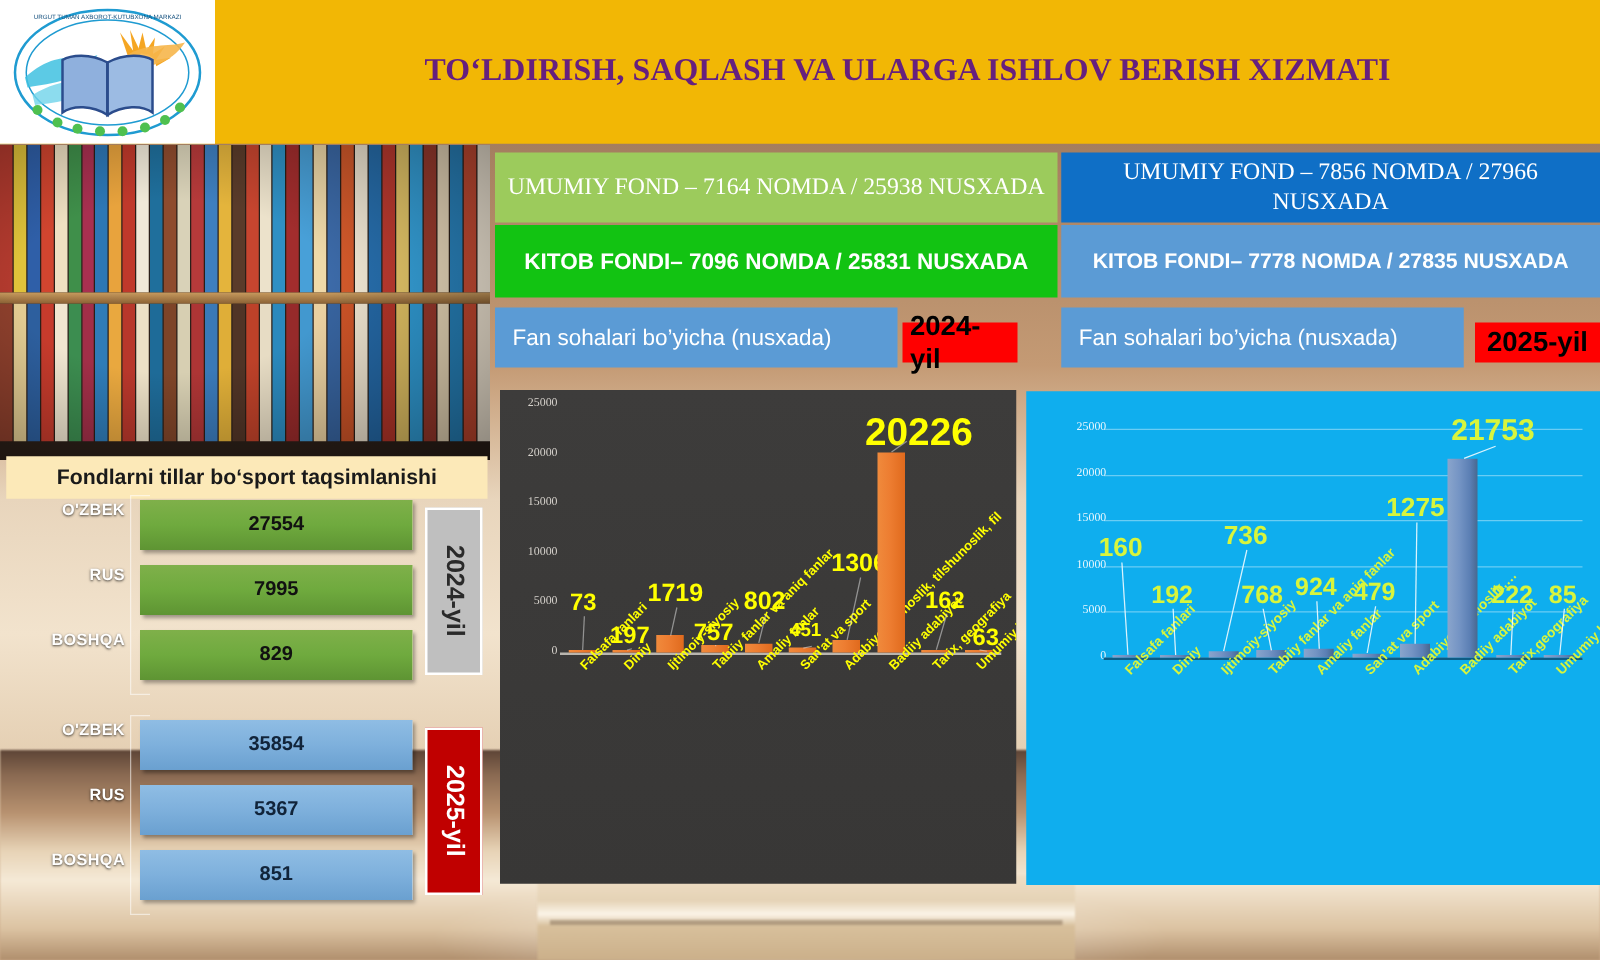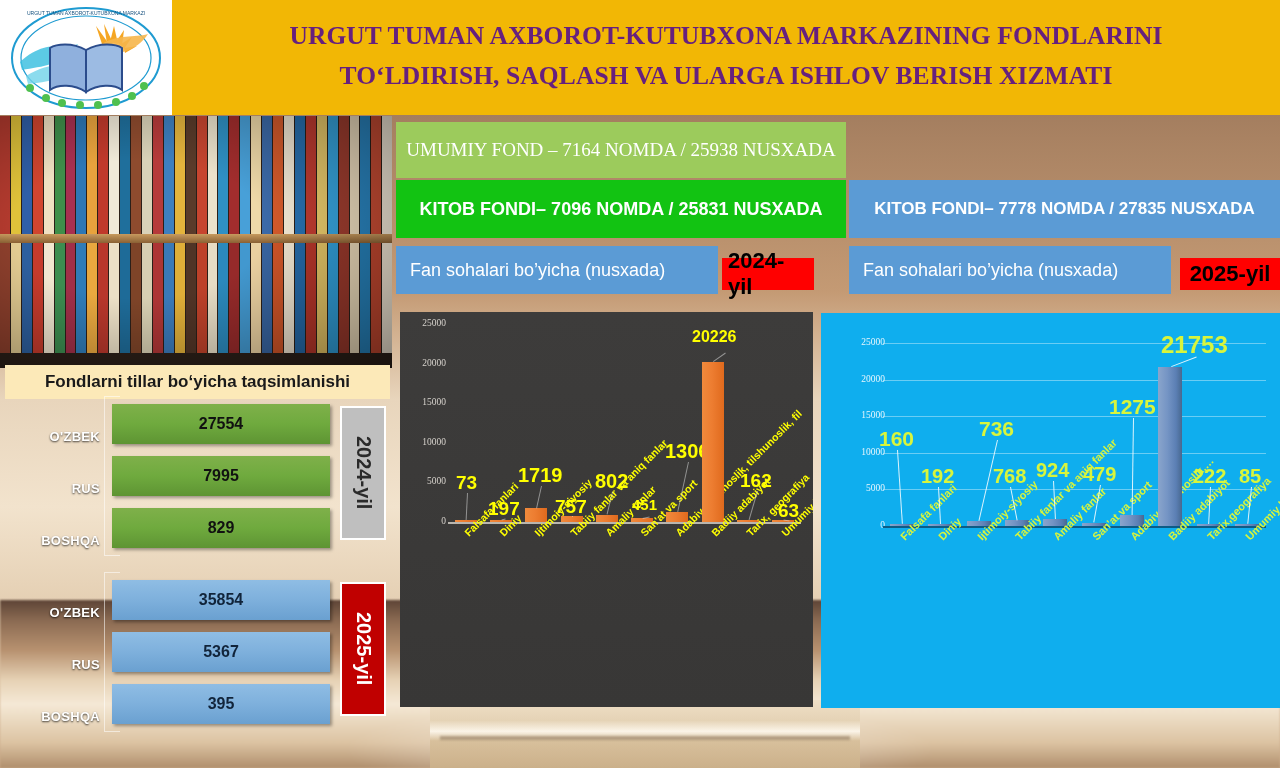--- a/index.html
+++ b/index.html
@@ -203,22 +203,22 @@
   .lang-title {
     position: absolute; left: 5px; top: 365px; width: 385px; height: 34px;
     background: #FCE9B8;
     display: flex; align-items: center; justify-content: center;
     font-size: 17px; font-weight: bold; color: #1a1a1a;
   }
   .lang-group { position: absolute; }
   .g2024 { left: 0px; top: 400px; width: 392px; height: 150px; }
   .g2025 { left: 0px; top: 576px; width: 392px; height: 150px; }
   .lang-row {
-    position: absolute; left: 0; width: 392px; height: 44px;
-    display: flex; align-items: flex-end;
+    position: absolute; left: 0; width: 392px; height: 56px;
+    display: flex; align-items: flex-start;
   }
   .lang-name {
     width: 112px; text-align: right; padding-right: 12px;
     font-size: 13px; font-weight: bold; color: #ffffff;
     text-shadow: 0 1px 2px rgba(0,0,0,.75);
     letter-spacing: .3px;
   }
   .lang-bar {
     height: 40px; position: relative;
     display: flex; align-items: center; justify-content: center;
@@ -296,21 +296,20 @@
             <circle cx="110" cy="98" r="4"></circle>
               <circle cx="126" cy="92" r="4"></circle>
             <circle cx="24" cy="84" r="4"></circle>
               <circle cx="138" cy="82" r="4"></circle>
           </g>
           <text x="80" y="11" font-size="5" fill="#14507e" text-anchor="middle" font-family="Liberation Sans, sans-serif">URGUT TUMAN AXBOROT-KUTUBXONA MARKAZI</text>
         </svg>
       </div>
     </div>
     <div class="header-title">
-      <div class="line">URGUT TUMAN AXBOROT-KUTUBXONA MARKAZINING FONDLARINI</div>
       <div class="line">TO‘LDIRISH, SAQLASH VA ULARGA  ISHLOV BERISH  XIZMATI</div>
     </div>
   </div>
 
   <div class="library-photo">
     <div class="shelf-row" style="top:0px;height:118px">
       <i style="background:#b23a2e"></i>
         <i style="background:#e0c23a"></i>
         <i style="background:#2f5fa8"></i>
       <i style="background:#d1452f"></i>
@@ -383,20 +382,21 @@
         <i style="background:#97382b"></i>
         <i style="background:#e7d6b6"></i>
       <i style="background:#2680b8"></i>
         <i style="background:#c0472f"></i>
         <i style="background:#efe4d2"></i>
     </div>
     <div class="photo-vignette"></div>
   </div>
 
   <div class="banner b-2024-total">UMUMIY FOND – 7164 NOMDA / 25938 NUSXADA</div>
+  <div class="banner b-2025-total">UMUMIY FOND – 7856 NOMDA / 27966 NUSXADA</div>
   <div class="banner b-2024-book">KITOB FONDI– 7096 NOMDA / 25831 NUSXADA</div>
   <div class="banner b-2025-book">KITOB FONDI– 7778 NOMDA / 27835 NUSXADA</div>
   <div class="banner b-2024-sub">Fan sohalari bo’yicha (nusxada)</div>
   <div class="banner b-2025-sub">Fan sohalari bo’yicha (nusxada)</div>
   <div class="year-badge y-2024">2024-yil</div>
   <div class="year-badge y-2025">2025-yil</div>
 
   <div class="chart chart-2024" id="chart2024">
     <div class="plot">
         <div class="ytick" style="top: 204px;">0</div>
@@ -428,21 +428,21 @@
         <div class="xlabel" style="left: 202.85px; top: 218px;">Amaliy fanlar</div>
         <div class="bar" style="left: 231.15px; width: 22px; height: 3.57192px; bottom: 185px;"></div>
         <div class="dlabel" style="left: 232px; top: 184px; font-size: 15px;">451</div>
         <div class="leader" style="left: 248.53px; top: 205px; height: 6.53788px; transform: rotate(77.3831deg);"></div>
         <div class="xlabel" style="left: 238.15px; top: 218px;">San'at va sport</div>
         <div class="bar" style="left: 266.45px; width: 22px; height: 10.3435px; bottom: 185px;"></div>
         <div class="dlabel" style="left: 265px; top: 128px; font-size: 20px;">1306</div>
         <div class="leader" style="left: 288.2px; top: 150px; height: 50.8068px; transform: rotate(12.2153deg);"></div>
         <div class="xlabel" style="left: 273.45px; top: 218px;">Adabiyotshunoslik, tilshunoslik, fil</div>
         <div class="bar" style="left: 301.75px; width: 22px; height: 160.19px; bottom: 185px;"></div>
-        <div class="dlabel" style="left: 292px; top: 16px; font-size: 16px;">20226</div>
+        <div class="dlabel" style="left: 292px; top: 16px; font-size: 31px;">20226</div>
         <div class="leader" style="left: 325.35px; top: 41px; height: 15.3746px; transform: rotate(55.0383deg);"></div>
         <div class="xlabel" style="left: 308.75px; top: 218px;">Badiiy adabiyot</div>
         <div class="bar" style="left: 337.05px; width: 22px; height: 2px; bottom: 185px;"></div>
         <div class="dlabel" style="left: 340px; top: 158px; font-size: 19px;">162</div>
         <div class="leader" style="left: 356.53px; top: 179px; height: 30.2144px; transform: rotate(16.2996deg);"></div>
         <div class="xlabel" style="left: 344.05px; top: 218px;">Tarix, geografiya</div>
         <div class="bar" style="left: 372.35px; width: 22px; height: 2px; bottom: 185px;"></div>
         <div class="dlabel" style="left: 378px; top: 188px; font-size: 19px;">63</div>
         <div class="leader" style="left: 389.02px; top: 209px; height: 5.75751px; transform: rotate(-259.998deg);"></div>
         <div class="xlabel" style="left: 379.35px; top: 218px;">Umumiy bo`lim</div>
@@ -499,21 +499,21 @@
         <div class="dlabel" style="left: 372px; top: 152px; font-size: 20px;">222</div>
         <div class="leader" style="left: 389.4px; top: 174px; height: 37.0462px; transform: rotate(2.86241deg);"></div>
         <div class="xlabel" style="left: 383.55px; top: 221px;">Tarix,geografiya</div>
         <div class="bar" style="left: 413.85px; width: 24px; height: 2px; bottom: 182px;"></div>
         <div class="dlabel" style="left: 418px; top: 152px; font-size: 20px;">85</div>
         <div class="leader" style="left: 429.6px; top: 174px; height: 37.1895px; transform: rotate(5.78724deg);"></div>
         <div class="xlabel" style="left: 421.85px; top: 221px;">Umumiy bo'lim</div>
       </div>
   </div>
 
-  <div class="lang-title">Fondlarni tillar bo‘yicha taqsimlanishi</div>
+  <div class="lang-title">Fondlarni tillar bo‘sport taqsimlanishi</div>
 
   <div class="bracket br1"></div>
   <div class="bracket br2"></div>
 
   <div class="lang-group g2024" id="lang2024">
       <div class="lang-row" style="top: 0px;">
         <div class="lang-name">O'ZBEK</div>
         <div class="lang-bar">27554</div>
       </div>
       <div class="lang-row" style="top: 52px;">
@@ -529,20 +529,20 @@
       <div class="lang-row" style="top: 0px;">
         <div class="lang-name">O'ZBEK</div>
         <div class="lang-bar">35854</div>
       </div>
       <div class="lang-row" style="top: 52px;">
         <div class="lang-name">RUS</div>
         <div class="lang-bar">5367</div>
       </div>
       <div class="lang-row" style="top: 104px;">
         <div class="lang-name">BOSHQA</div>
-        <div class="lang-bar">395</div>
+        <div class="lang-bar">851</div>
       </div>
     </div>
 
   <div class="vert-badge v2024">2024-yil</div>
   <div class="vert-badge v2025">2025-yil</div>
 
 </div>
 
 </body></html>

